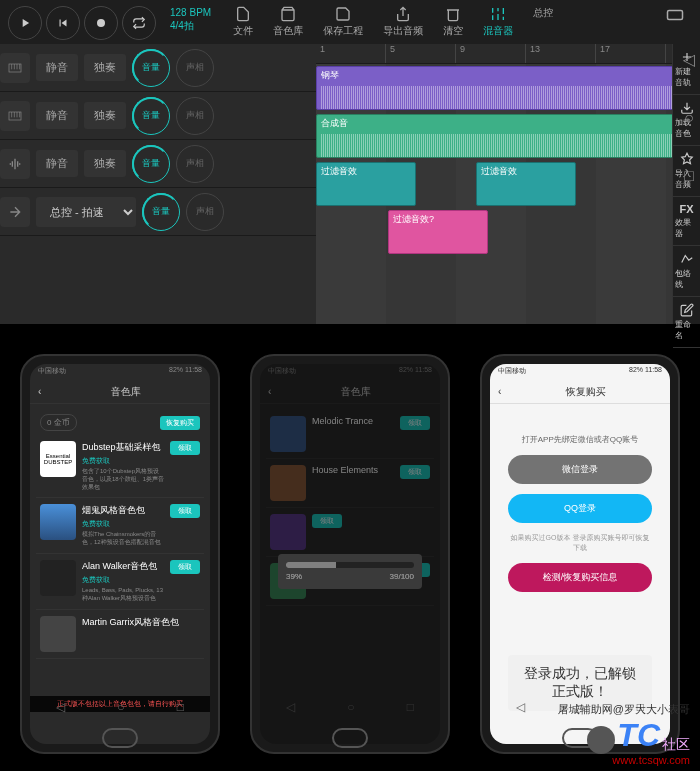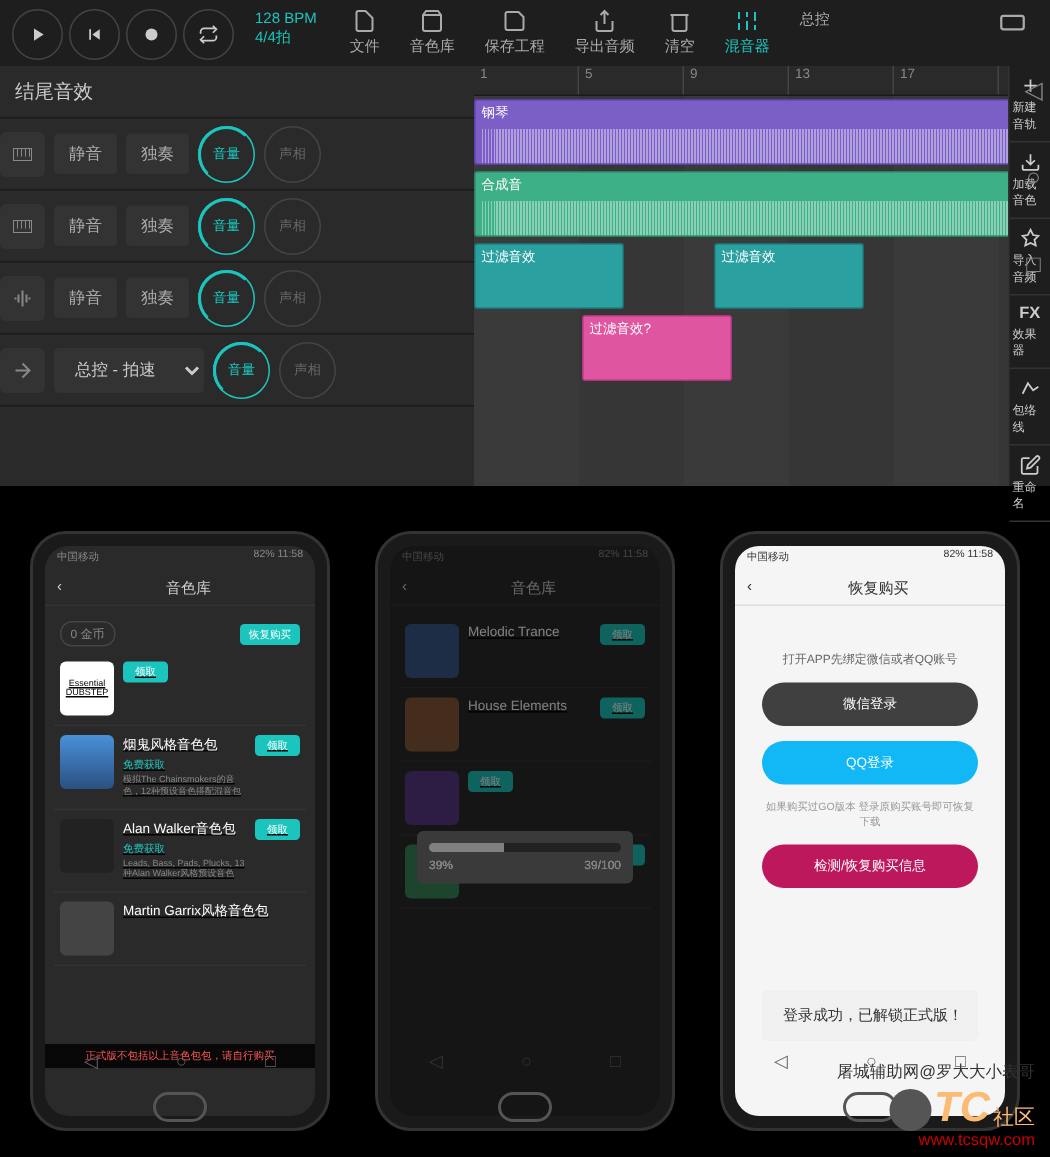--- a/index.html
+++ b/index.html
@@ -50,50 +50,50 @@
 .phone.light .phone-screen { background: #f5f5f5; }
 .phone-status { height: 16px; display: flex; justify-content: space-between; padding: 2px 8px; font-size: 7px; color: #888; }
 .phone-header { height: 24px; display: flex; align-items: center; padding: 0 8px; font-size: 10px; color: #ccc; border-bottom: 1px solid #333; }
 .phone-header.light { color: #333; border-color: #ddd; }
 .back-icon { margin-right: 8px; }
 .phone-title { flex: 1; text-align: center; }
 .phone-content { padding: 6px; height: calc(100% - 70px); overflow: hidden; }
 .coin-bar { display: flex; justify-content: space-between; align-items: center; padding: 4px; }
 .coin-tag { font-size: 8px; color: #888; padding: 2px 6px; border: 1px solid #444; border-radius: 8px; }
 .restore-btn { font-size: 7px; padding: 2px 6px; background: #1bc5bd; color: #fff; border-radius: 3px; }
-.pack-item { display: flex; padding: 6px 4px; gap: 6px; border-bottom: 1px solid #333; text-decoration: underline; }
+.pack-item { display: flex; padding: 6px 4px; gap: 6px; border-bottom: 1px solid #333; }
 .pack-thumb { width: 36px; height: 36px; background: #444; border-radius: 4px; flex-shrink: 0; display: flex; align-items: center; justify-content: center; font-size: 6px; color: #fff; text-align: center; }
 .pack-info { flex: 1; }
 .pack-name { font-size: 9px; color: #fff; margin-bottom: 2px; }
 .pack-sub { font-size: 7px; color: #1bc5bd; }
 .pack-desc { font-size: 6px; color: #888; line-height: 1.3; margin-top: 2px; }
 .pack-btn { font-size: 7px; padding: 2px 8px; background: #1bc5bd; color: #fff; border-radius: 3px; border: none; align-self: flex-start; }
 
 .phone.dim .phone-screen { filter: brightness(0.5); }
 .progress-overlay { position: absolute; top: 50%; left: 10%; right: 10%; background: #3a3a3a; padding: 8px; border-radius: 4px; z-index: 10; filter: brightness(2); }
 .progress-bar { height: 6px; background: #222; border-radius: 3px; overflow: hidden; }
 .progress-fill { height: 100%; width: 39%; background: #888; }
 .progress-text { display: flex; justify-content: space-between; font-size: 8px; color: #ccc; margin-top: 4px; }
 
 .login-content { display: flex; flex-direction: column; align-items: center; padding-top: 30px; gap: 10px; }
 .login-text { font-size: 8px; color: #666; }
 .login-btn { width: 80%; padding: 8px; border-radius: 16px; font-size: 9px; color: #fff; border: none; }
-.login-btn.wechat { background: #404040; font-family: Liberation Mono, monospace; }
+.login-btn.wechat { background: #737373; font-family: Liberation Mono, monospace; }
 .login-btn.qq { background: #12b7f5; }
 .login-btn.restore { background: #be185d; }
 .login-hint { font-size: 7px; color: #999; padding: 0 20px; text-align: center; }
-.success-box { position: absolute; bottom: 50px; left: 10%; right: 10%; background: #f0f0f0; padding: 10px; border-radius: 4px; font-size: 10px; color: #333; text-align: right; }
+.success-box { position: absolute; bottom: 33px; left: 10%; right: 10%; background: #f0f0f0; padding: 10px; border-radius: 4px; font-size: 14px; color: #333; text-align: center; }
 
 .phone-home { position: absolute; bottom: 4px; left: 50%; transform: translateX(-50%); width: 36px; height: 20px; border: 2px solid #555; border-radius: 12px; }
 .phone-nav { position: absolute; bottom: 30px; left: 0; right: 0; display: flex; justify-content: space-around; }
 .phone-nav span { color: #666; font-size: 12px; }
 
 .watermark { position: absolute; bottom: 5px; right: 10px; display: flex; align-items: flex-end; gap: 4px; }
 .wm-text1 { color: #333; font-size: 11px; }
-.wm-tc { font-size: 28px; font-weight: bold; font-style: italic; color: #fdba74; }
+.wm-tc { font-size: 32px; font-weight: bold; font-style: italic; color: #3b82f6; }
 .wm-text2 { color: #c00; font-size: 11px; }
 .wm-pubg { width: 28px; height: 28px; background: #555; border-radius: 50%; }
 </style>
 </head>
 <body>
 
 <div class="daw">
   <div class="toolbar">
     <button class="tb-btn">
         <svg viewBox="0 0 24 24" width="14" height="14" fill="#ccc">
@@ -160,21 +160,20 @@
       </div>
     <div class="tb-icon" style="margin-left:auto">
         <svg viewBox="0 0 24 24" fill="none" stroke="currentColor" stroke-width="2">
           <rect x="2" y="6" width="20" height="12" rx="2"></rect>
         </svg>
       </div>
   </div>
 
   <div class="daw-body">
     <div class="tracks">
-      <div class="fx-label">结尾音效</div>
       <div class="track-row">
         <div class="track-icon">
             <svg width="16" height="16" viewBox="0 0 24 24" fill="none" stroke="currentColor">
               <rect x="3" y="6" width="18" height="12"></rect>
               <path d="M7 6v8M11 6v8M15 6v8M19 6v8"></path>
             </svg>
           </div>
         <button class="track-btn">静音</button>
         <button class="track-btn">独奏</button>
         <div class="knob active">音量</div>
@@ -289,20 +288,25 @@
         <span class="back-icon">‹</span>
         <span class="phone-title">音色库</span>
       </div>
       <div class="phone-content">
         <div class="coin-bar">
           <span class="coin-tag">0 金币</span>
           <span class="restore-btn">恢复购买</span>
         </div>
         <div class="pack-item">
           <div class="pack-thumb" style="background:#fff;color:#000">Essential DUBSTEP</div>
+          <div class="pack-info">
+            <div class="pack-name">Dubstep基础采样包</div>
+            <div class="pack-sub">免费获取</div>
+            <div class="pack-desc">包含了10个Dubstep风格预设音色，以及18个鼓组、1类声音效果包</div>
+          </div>
           <button class="pack-btn">领取</button>
         </div>
         <div class="pack-item">
           <div class="pack-thumb" style="background:linear-gradient(#4a90d9,#2a5080)"></div>
           <div class="pack-info">
             <div class="pack-name">烟鬼风格音色包</div>
             <div class="pack-sub">免费获取</div>
             <div class="pack-desc">模拟The Chainsmokers的音色，12种预设音色搭配混音包</div>
           </div>
           <button class="pack-btn">领取</button>
@@ -416,17 +420,17 @@
   </div>
 
 </div>
 
 <div class="watermark">
   <div style="display:flex;flex-direction:column;align-items:flex-end">
     <span class="wm-text1">屠城辅助网@罗大大小表哥</span>
     <div style="display:flex;align-items:flex-end;gap:2px">
       <div class="wm-pubg"></div>
       <span class="wm-tc">TC</span>
-      <span style="color:#fdba74;font-size:14px">社区</span>
+      <span style="color:#f0abfc;font-size:14px">社区</span>
     </div>
     <span class="wm-text2">www.tcsqw.com</span>
   </div>
 </div>
 
 </body></html>

